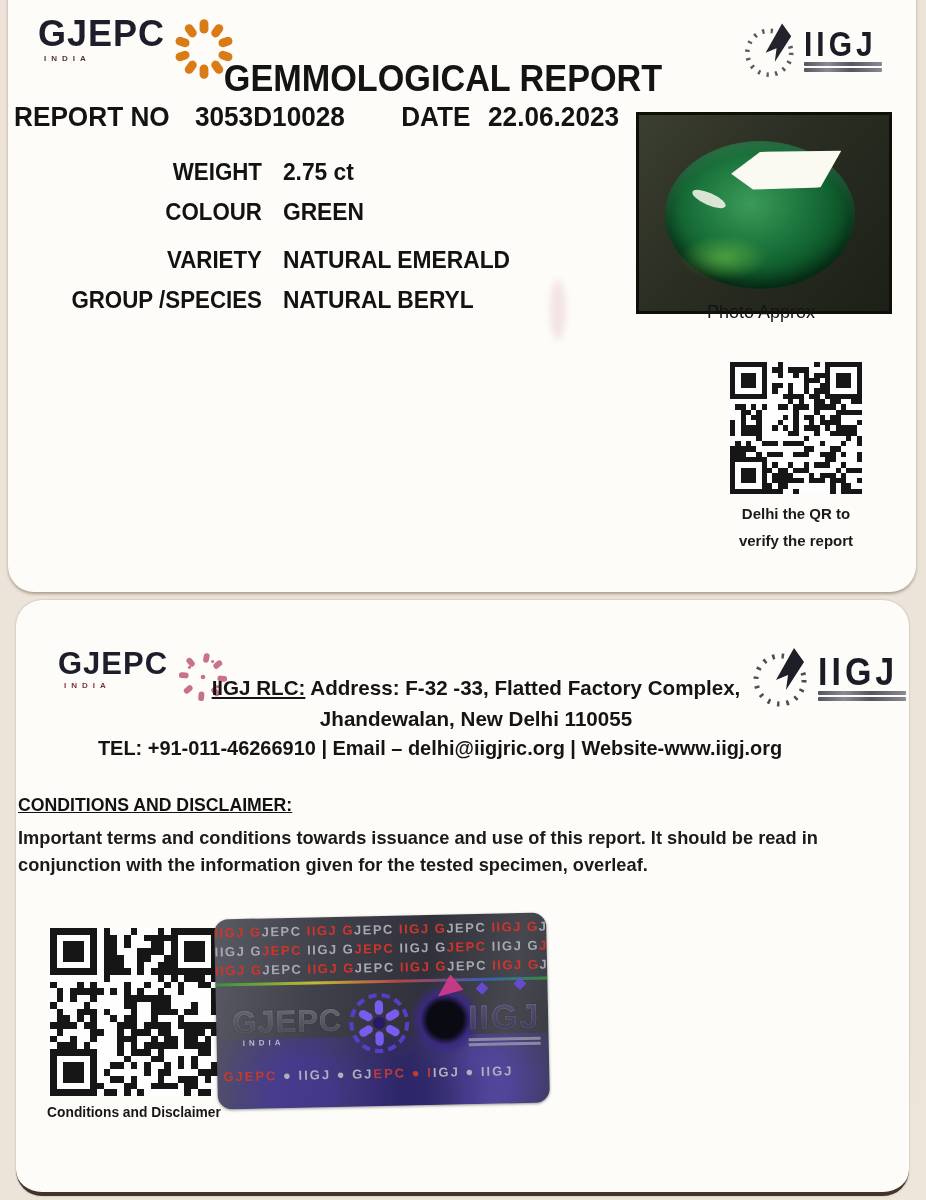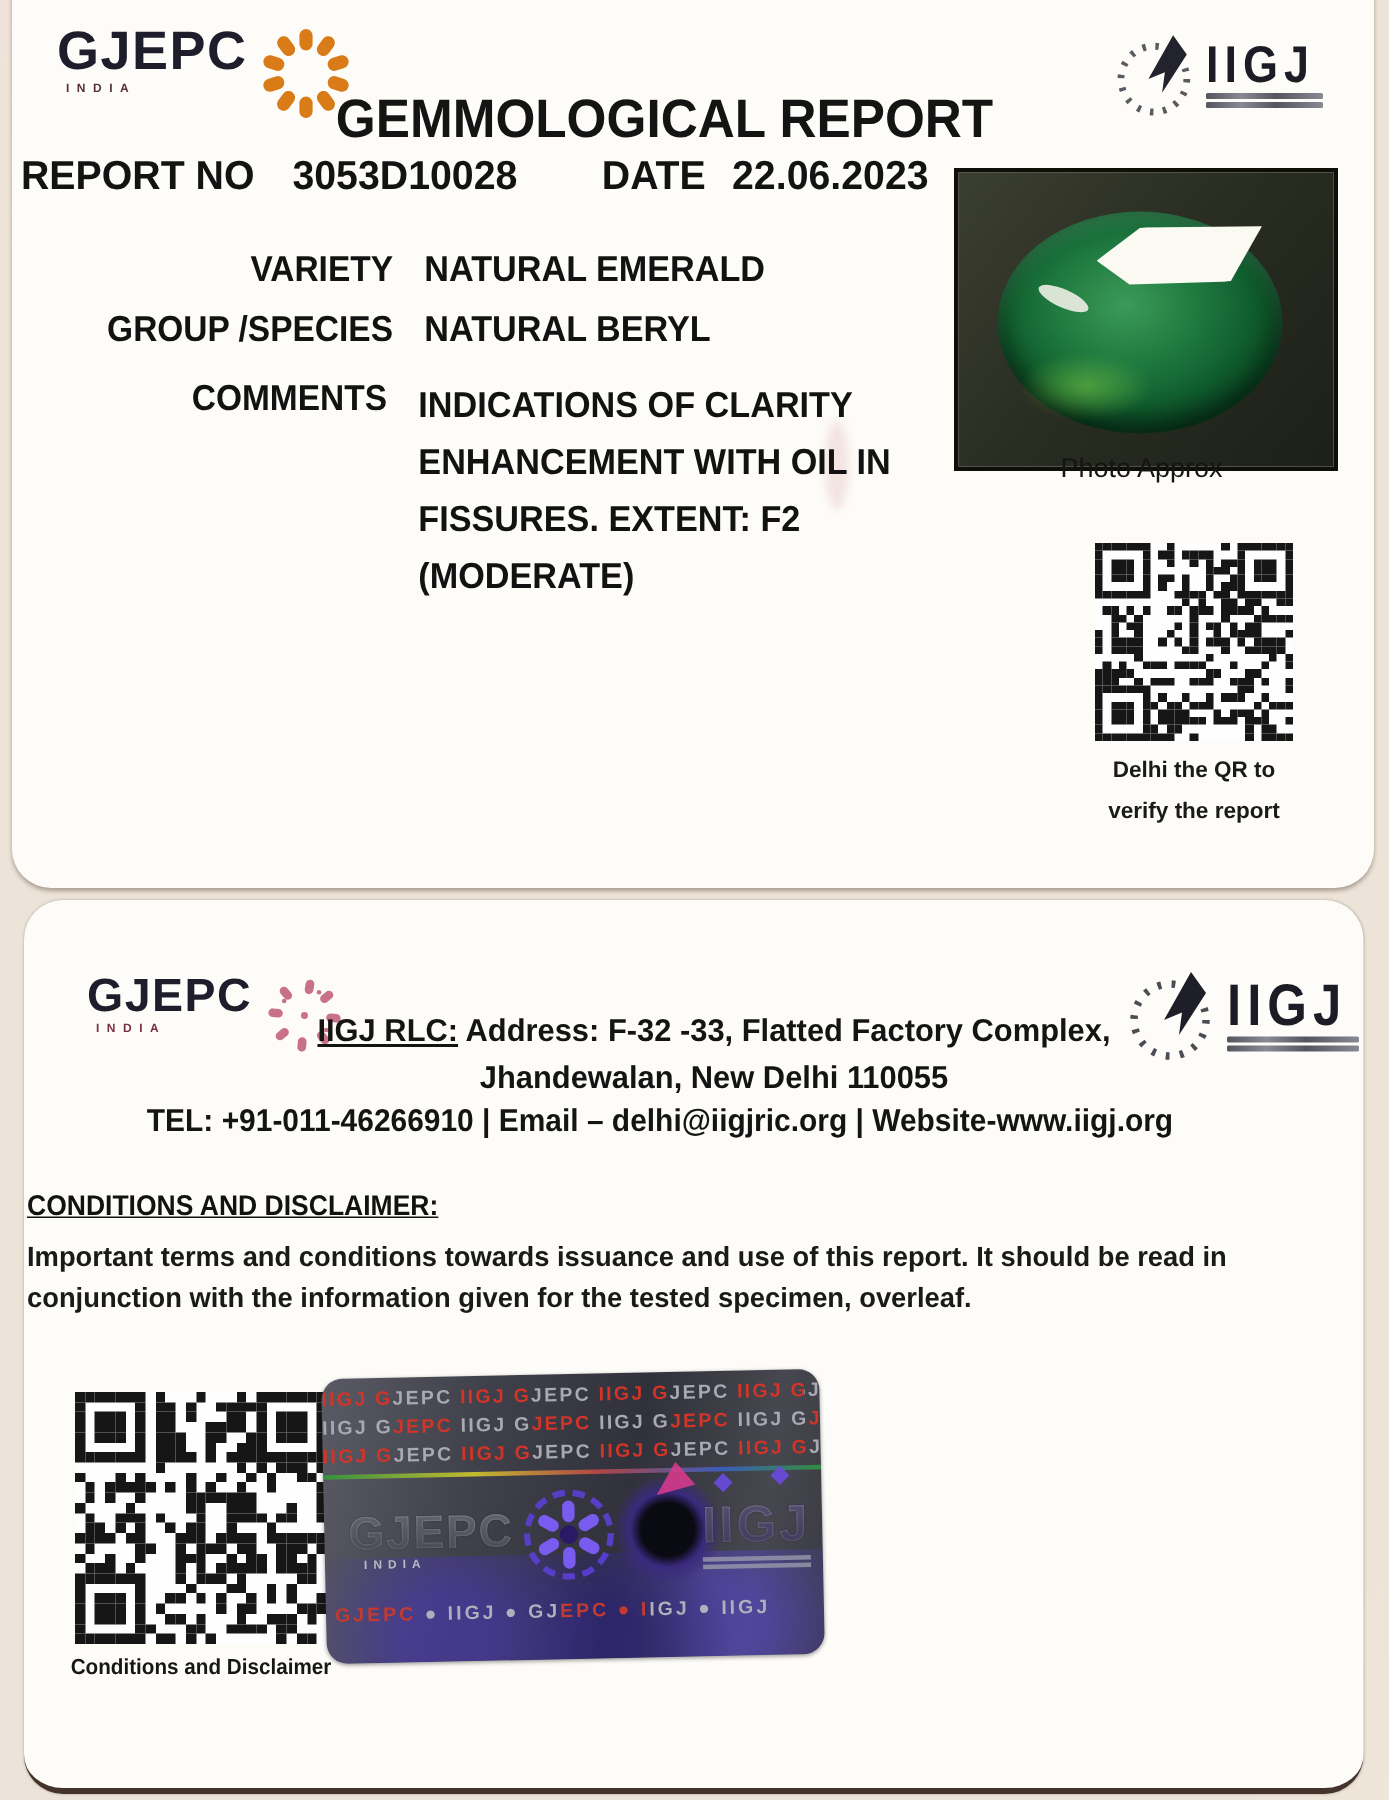--- a/index.html
+++ b/index.html
@@ -166,37 +166,39 @@
 
   <div class="photo-box">
     <div class="gem"></div>
     <div class="gem-glow"></div>
     <div class="gem-hl"></div>
     <div class="gem-hl2"></div>
   </div>
   <div class="photo-caption">Photo Approx</div>
 
   <div class="fields">
+    <div class="frow">
+      <div class="flabel">WEIGHT</div>
+      <div class="fvalue">2.75 ct</div>
+    </div>
+    <div class="frow">
+      <div class="flabel">COLOUR</div>
+      <div class="fvalue">GREEN</div>
+    </div>
     <div class="sp6"></div>
     <div class="sp2"></div>
     <div class="frow strong">
       <div class="flabel">VARIETY</div>
       <div class="fvalue">NATURAL EMERALD</div>
     </div>
     <div class="frow strong">
       <div class="flabel">GROUP /SPECIES</div>
       <div class="fvalue">NATURAL BERYL</div>
     </div>
     <div class="sp6"></div>
-    <div class="frow strong comments">
-      <div class="flabel">COMMENTS</div>
-      <div class="fvalue">INDICATIONS OF CLARITY
-ENHANCEMENT WITH OIL IN
-FISSURES. EXTENT: F2 (MODERATE)</div>
-    </div>
   </div>
 
   <div class="qr qr-verify" id="qr1">
       <i style="grid-row:1;grid-column:1"></i>
       <i style="grid-row:1;grid-column:2"></i>
       <i style="grid-row:1;grid-column:3"></i>
       <i style="grid-row:1;grid-column:4"></i>
       <i style="grid-row:1;grid-column:5"></i>
       <i style="grid-row:1;grid-column:6"></i>
       <i style="grid-row:1;grid-column:7"></i>

